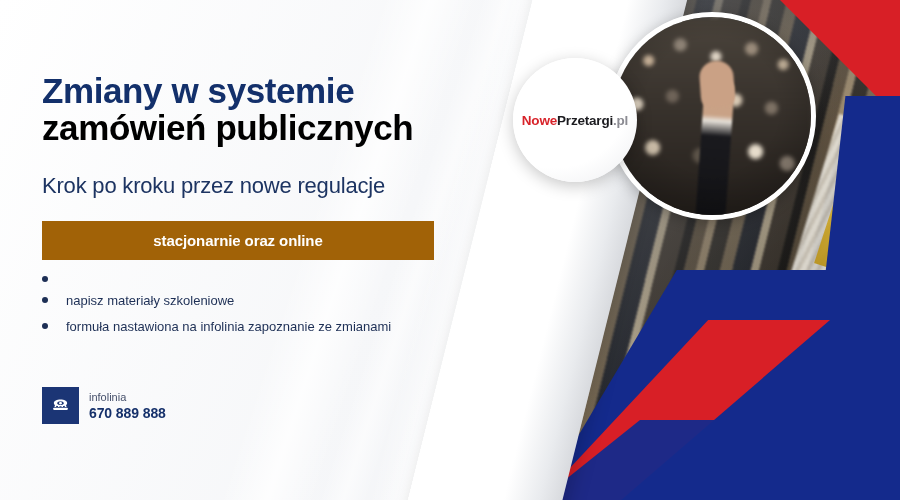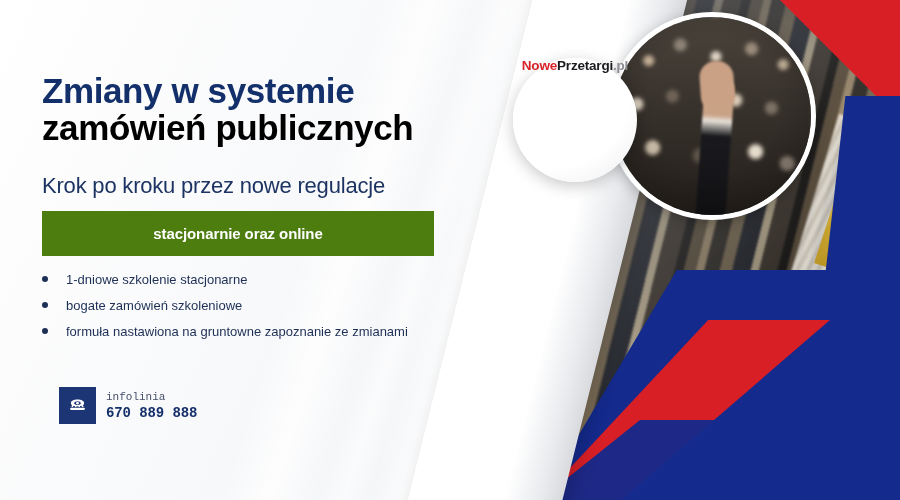--- a/index.html
+++ b/index.html
@@ -227,20 +227,21 @@
   .logo-badge {
     position: absolute;
     top: 58px;
     left: 513px;
     width: 124px;
     height: 124px;
     border-radius: 50%;
     background: radial-gradient(circle at 34% 28%, #ffffff 0%, #ffffff 62%, #ebecef 100%);
     box-shadow: 0 4px 16px rgba(0,0,0,.22);
     display: flex;
+    align-items: center;
     justify-content: center;
   }
   .logo-text {
     font-size: 13.5px;
     font-weight: 700;
     letter-spacing: -0.2px;
     white-space: nowrap;
   }
   .logo-nowe { color: #d8232a; }
   .logo-przetargi { color: #1c1c20; }
@@ -271,24 +272,24 @@
     letter-spacing: 0.5px;
   }
   .subtitle {
     margin: 26px 0 0 0;
     font-size: 22px;
     color: #1d3462;
     font-weight: 400;
     letter-spacing: -0.2px;
   }
   .mode-banner {
-    margin-top: 12px;
+    margin-top: 22px;
     width: 392px;
-    height: 45px;
-    background: #4d7c0f;
+    height: 39px;
+    background: #a16207;
     display: flex;
     align-items: center;
     justify-content: center;
   }
   .mode-banner span {
     color: #ffffff;
     font-size: 15px;
     font-weight: 700;
     letter-spacing: -0.1px;
   }
@@ -309,25 +310,24 @@
     height: 6px;
     border-radius: 50%;
     background: #1d2f55;
     margin-right: 18px;
     flex: 0 0 auto;
   }
 
   
   .contacts {
     position: absolute;
-    left: 59px;
+    left: 42px;
     top: 387px;
     display: flex;
     gap: 54px;
-    font-family: Liberation Mono, monospace;
   }
   .contact {
     display: flex;
     align-items: center;
   }
   .contact-icon {
     width: 37px;
     height: 37px;
     background: #1b3575;
     display: flex;
@@ -394,29 +394,28 @@
 
     <p class="subtitle">Krok po kroku przez nowe regulacje</p>
 
     <div class="mode-banner">
       <span>stacjonarnie oraz online</span>
     </div>
 
     <ul class="bullets">
       <li>
         <span class="bullet-dot"></span>
-        <span>1-dniowe szkolenie stacjonarne</span>
       </li>
       <li>
         <span class="bullet-dot"></span>
-        <span>bogate zamówień szkoleniowe</span>
+        <span>napisz materiały szkoleniowe</span>
       </li>
       <li>
         <span class="bullet-dot"></span>
-        <span>formuła nastawiona na gruntowne zapoznanie ze zmianami</span>
+        <span>formuła nastawiona na infolinia zapoznanie ze zmianami</span>
       </li>
     </ul>
   </div>
 
   <div class="contacts">
 
     <div class="contact">
       <span class="contact-icon">
         <svg width="21" height="21" viewBox="0 0 24 24" aria-hidden="true">
           <path fill="#ffffff" d="M12 5.2c-4.1 0-7.6 1.6-7.6 4.1 0 .9.5 1.7 1.3 2.3l-.7 2.1h1.9l.4-1.4c.6.2 1.2.3 1.9.4l-.2 1h1.7l.2-.9h2.2l.2.9h1.7l-.2-1c.7-.1 1.3-.2 1.9-.4l.4 1.4h1.9l-.7-2.1c.8-.6 1.3-1.4 1.3-2.3 0-2.5-3.5-4.1-7.6-4.1zm0 1.9c2.1 0 3.8 1 3.8 2.2s-1.7 2.2-3.8 2.2-3.8-1-3.8-2.2 1.7-2.2 3.8-2.2z"></path>

